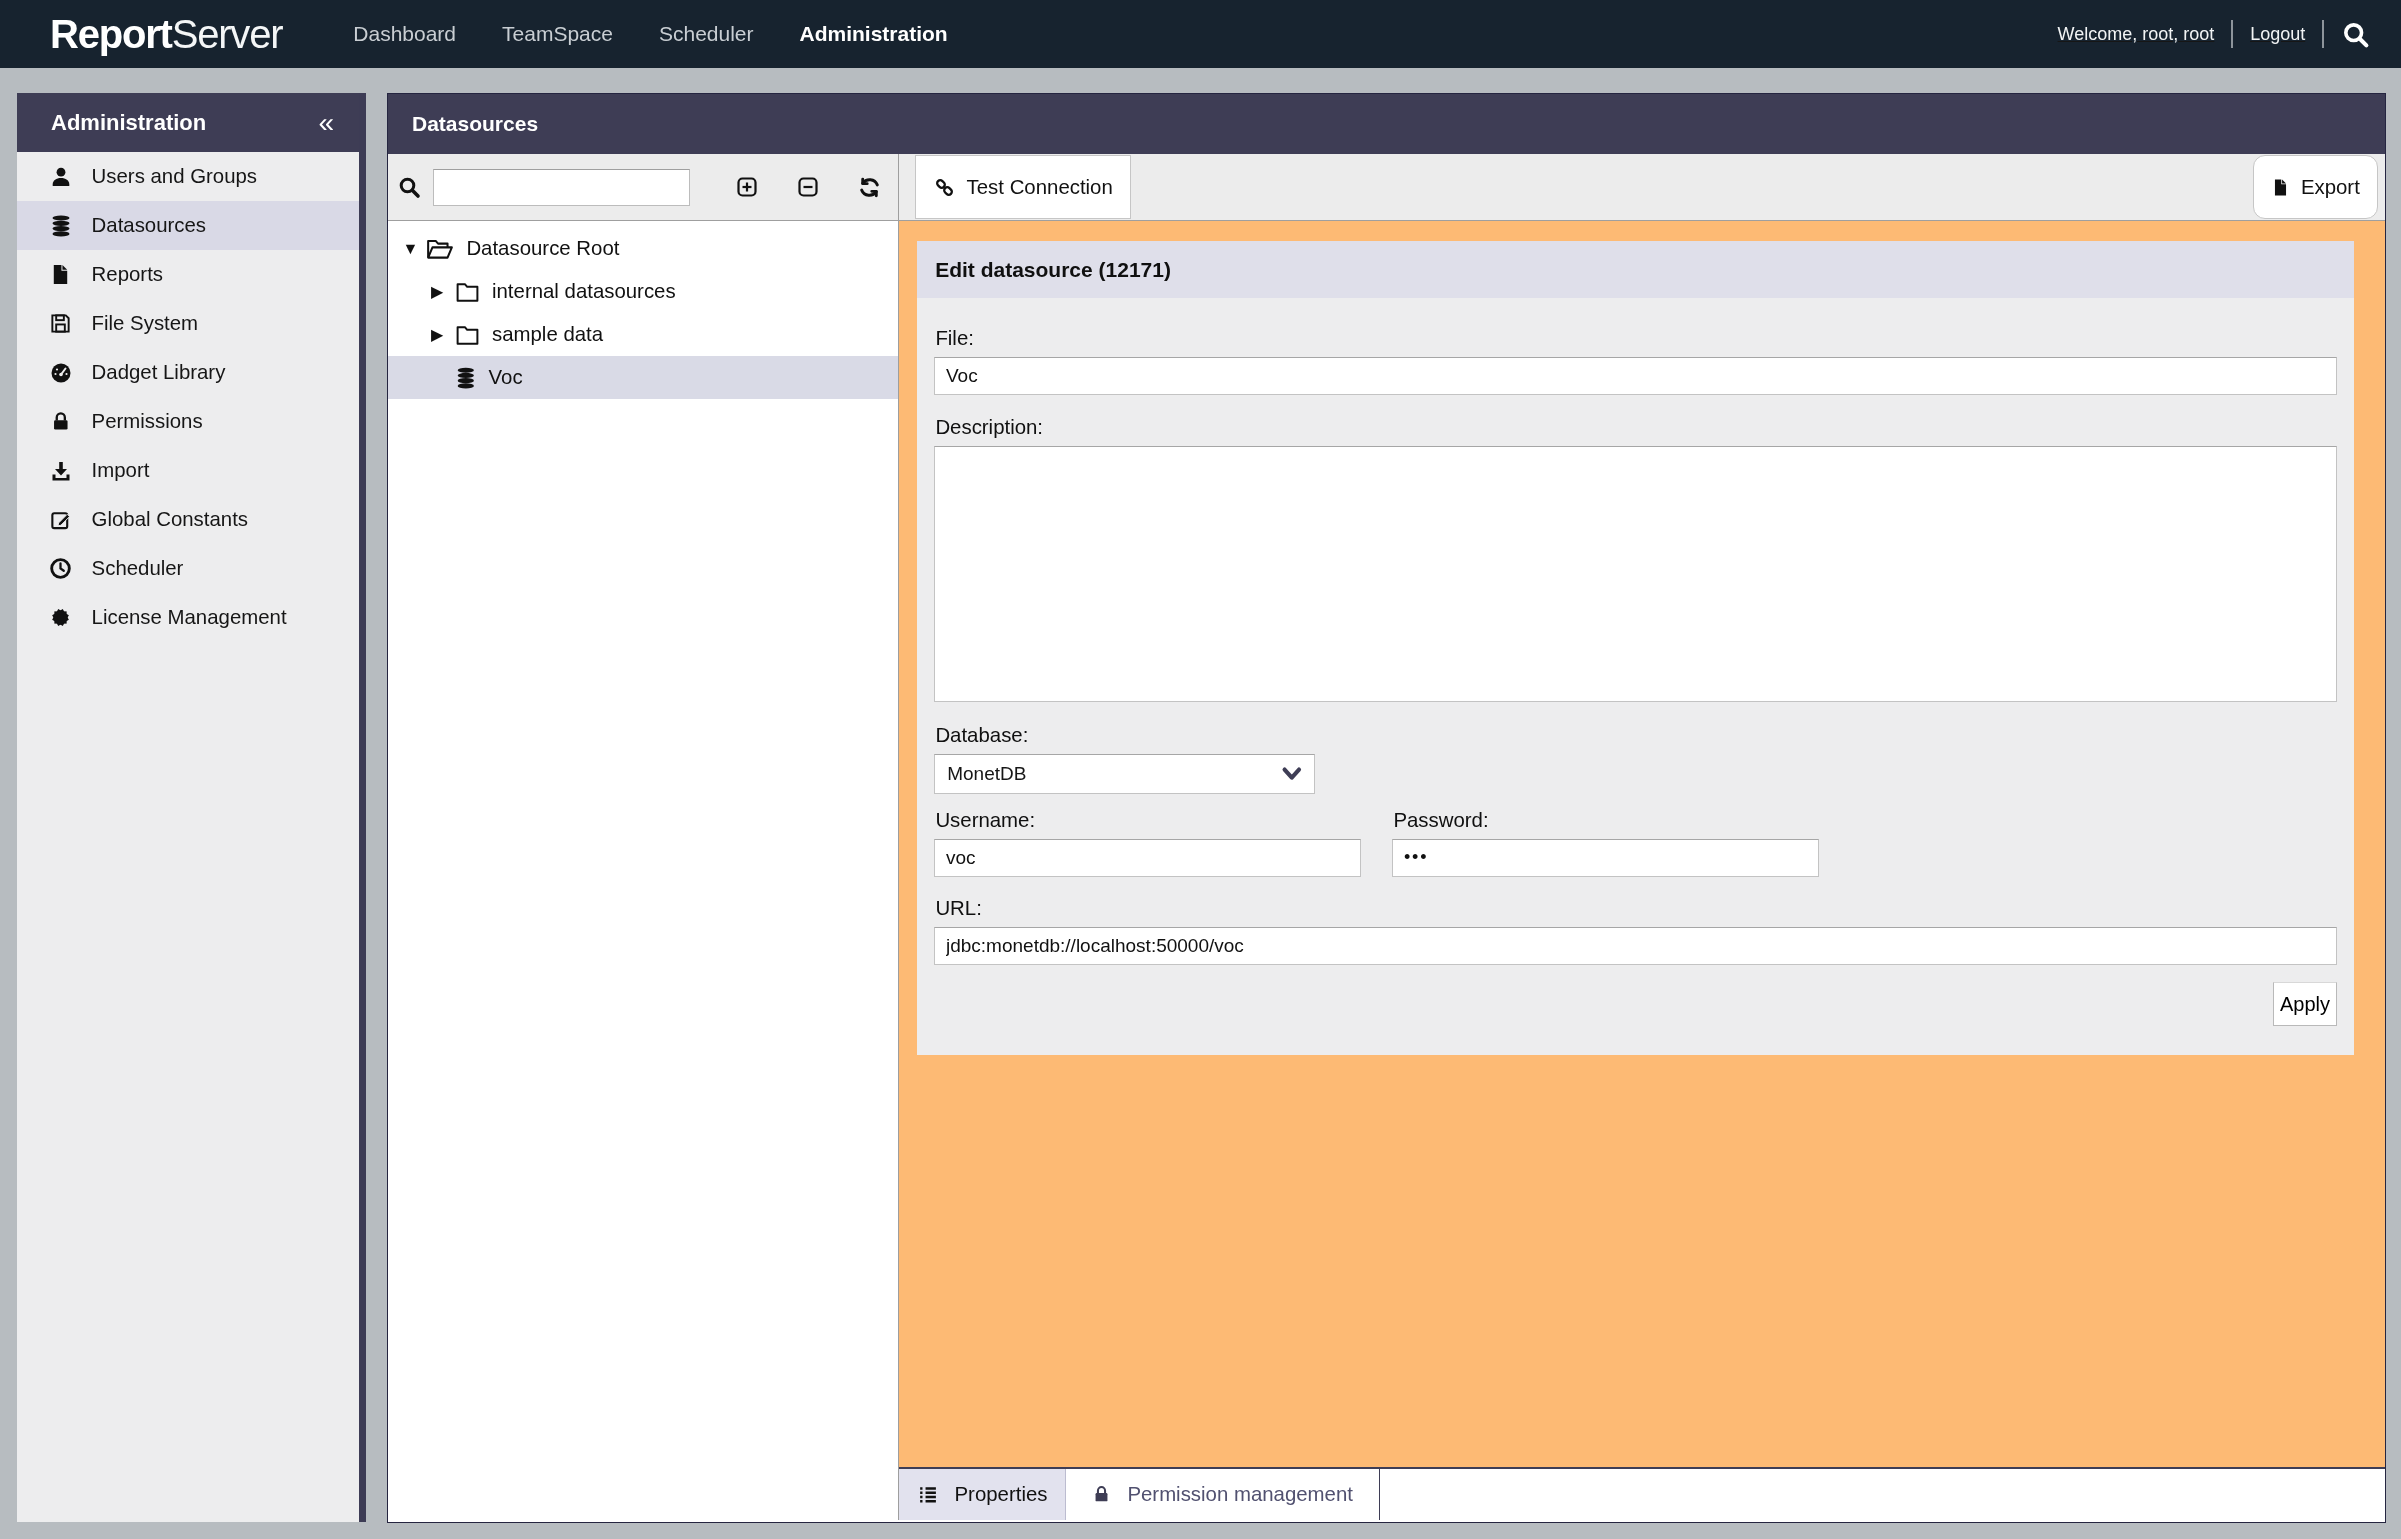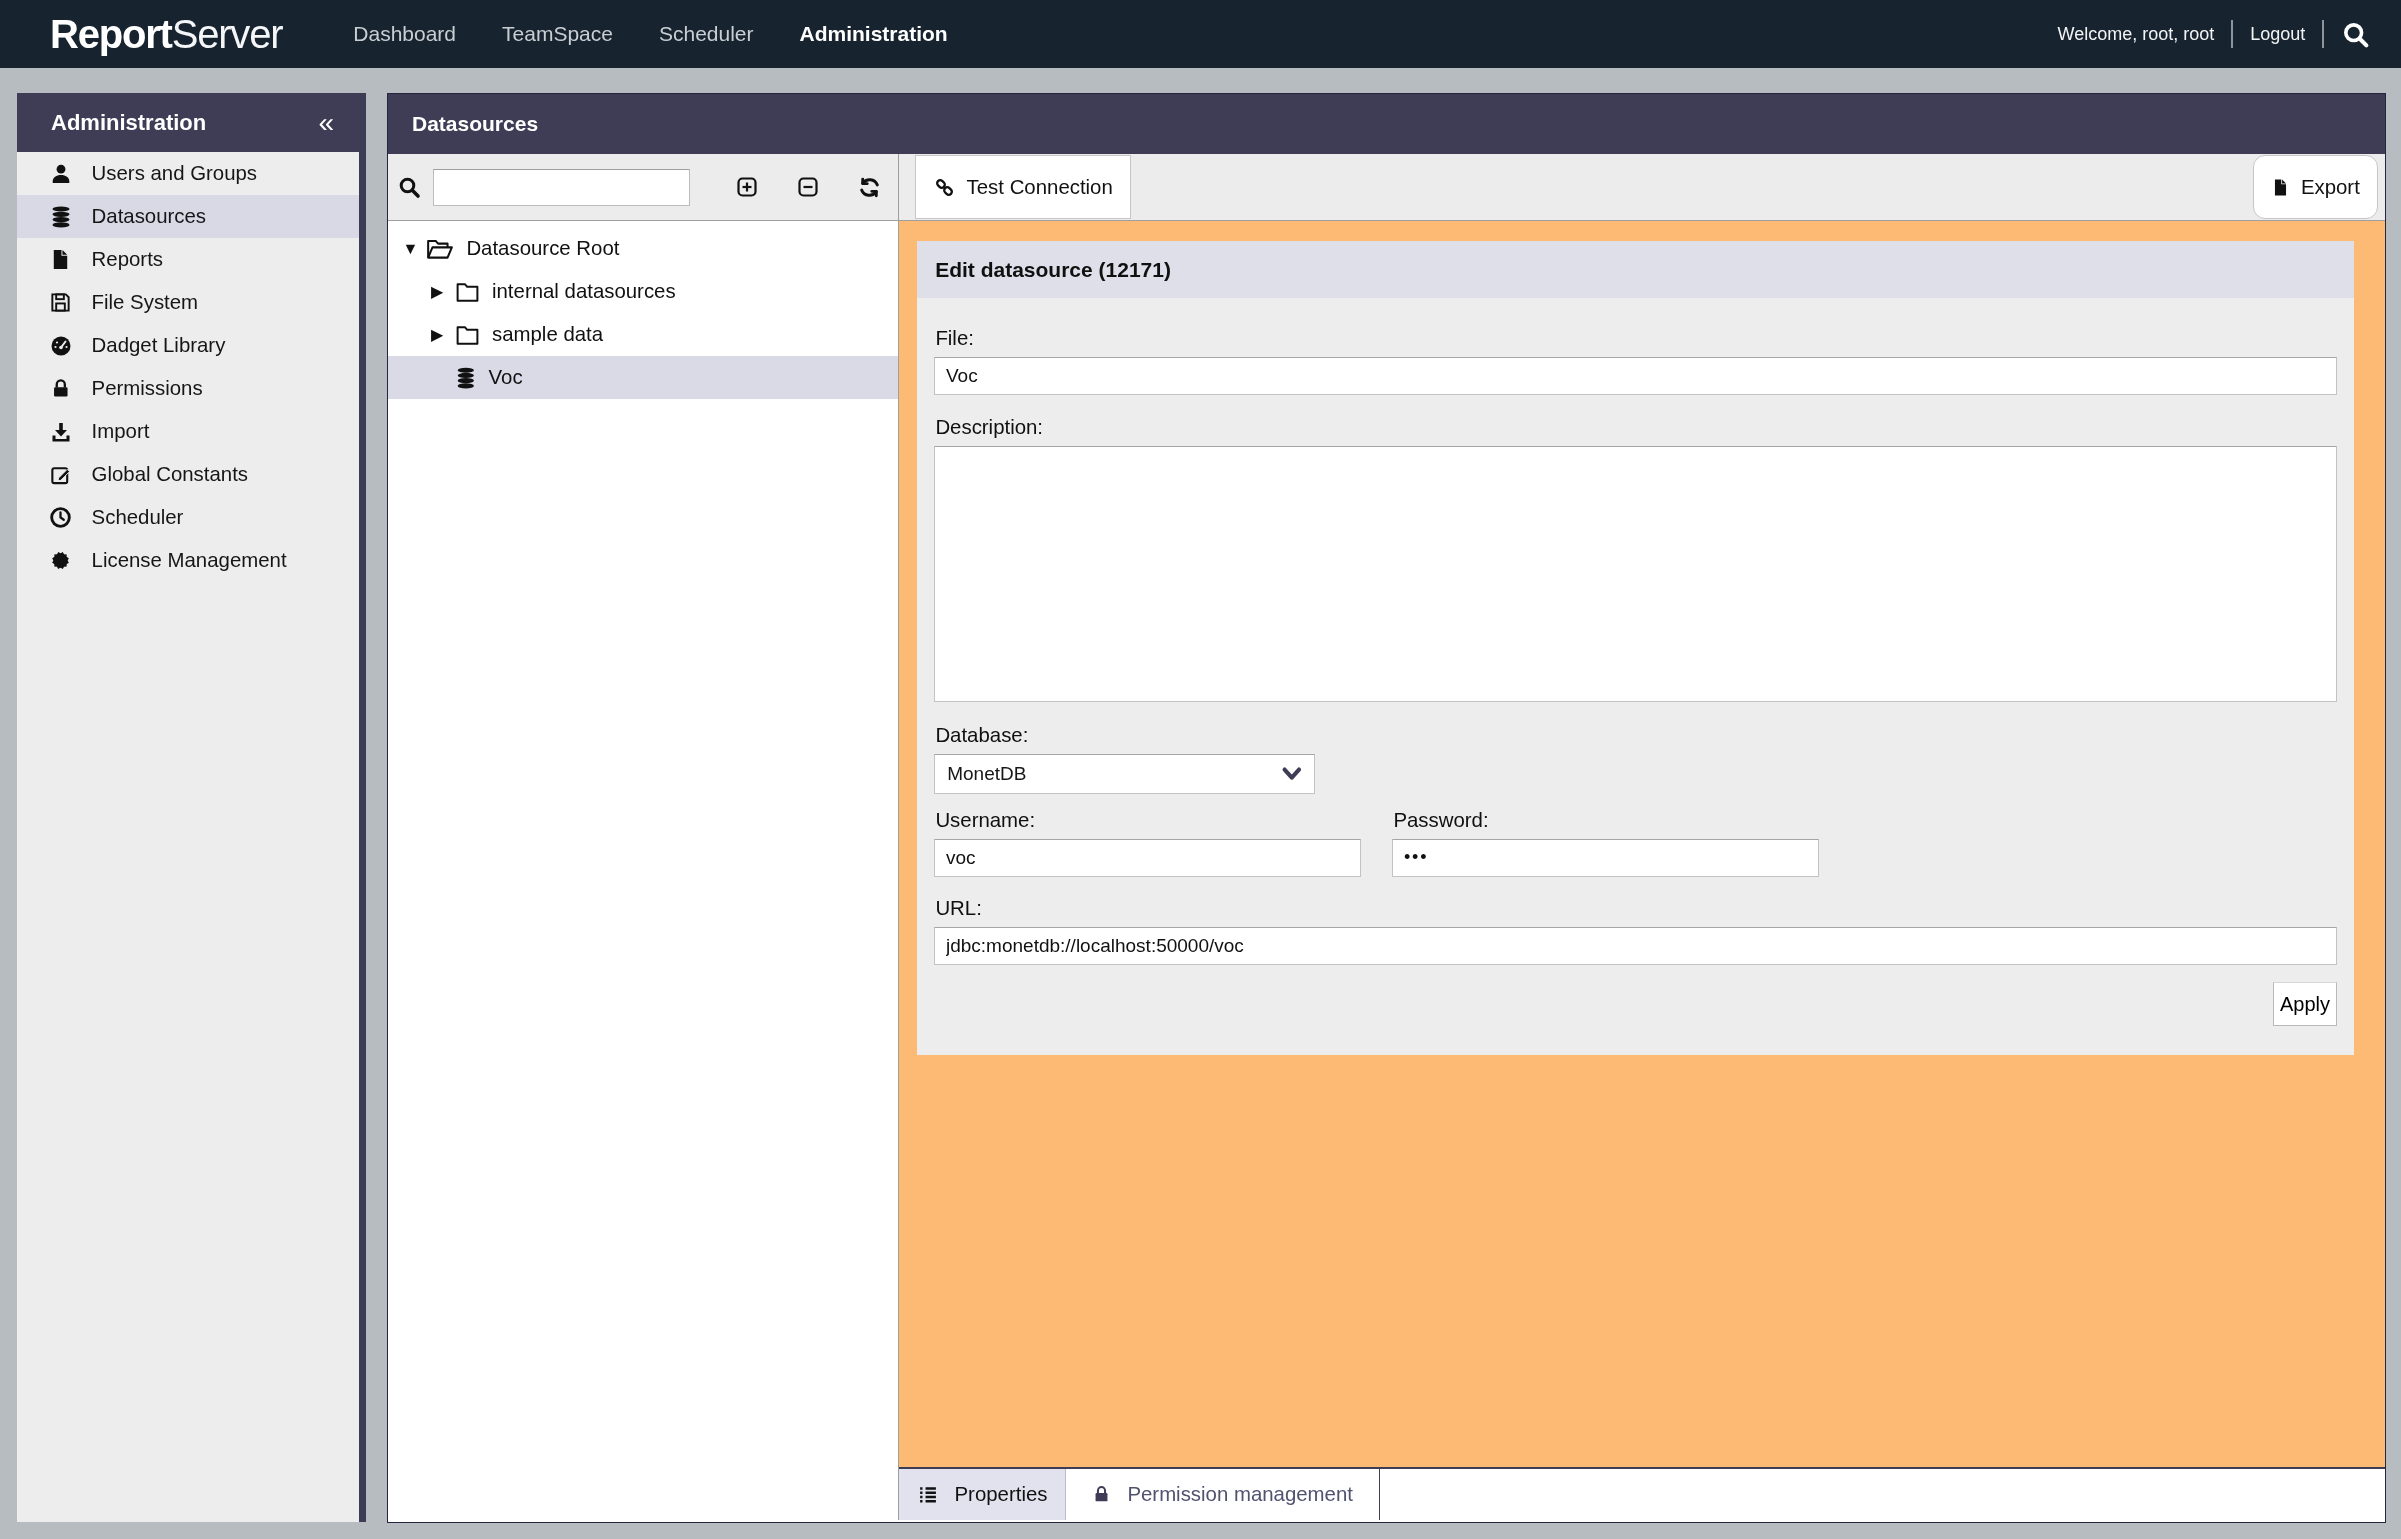--- a/index.html
+++ b/index.html
@@ -17,36 +17,36 @@
   .navbar {
     position:absolute; left:0; top:0; width:2401px; height:68px;
     background:#17232f; display:flex; align-items:center;
   }
   .logo { margin-left:50px; font-size:40px; color:#ffffff; letter-spacing:-1.2px; white-space:nowrap; }
   .logo b { font-weight:700; }
   .logo span.light { font-weight:400; color:#f4f6f7; }
   .nav-menu { display:flex; align-items:center; margin-left:71px; gap:46px; }
   .nav-item { font-size:21px; color:#c9ced3; cursor:default; }
   .nav-item.active { color:#ffffff; font-weight:700; }
-  .nav-right { margin-left:auto; display:flex; align-items:center; margin-right:31px; gap:17px; }
+  .nav-right { margin-left:auto; display:flex; align-items:center; margin-right:31px; gap:17px;text-decoration:underline; }
   .nav-right .welcome, .nav-right .logout { font-size:18px; color:#f2f4f5; }
   .nav-sep { width:1.8px; height:28px; background:#8d949b; }
 
   
   .sidebar {
     position:absolute; left:17px; top:93px; width:349px; height:1429px;
     background:#ededee; border-right:7.8px solid #3d3c55;
   }
   .sidebar-header {
     height:59px; background:#3e3d55; display:flex; align-items:center;
     justify-content:space-between; padding:0 25px 0 34px;
   }
   .sidebar-title { color:#ffffff; font-size:22px; font-weight:700; }
   .collapse-glyph { color:#ffffff; font-size:28px; line-height:1; cursor:pointer; }
-  .side-item { height:43px; display:flex; align-items:center; padding-left:28px; cursor:pointer; }
+  .side-item { height:49px; display:flex; align-items:center; padding-left:28px; cursor:pointer; }
   .side-item.selected { background:#d9d9e6; }
   .side-ico { width:31px; display:flex; justify-content:center; }
   .side-label { margin-left:15.6px; font-size:20.4px; color:#161616; }
 
   
   .main {
     position:absolute; left:387px; top:93px; width:1999px; height:1430px;
     background:#ffffff; border:1.8px solid #252540;
   }
   .main-header { height:60px; background:#3e3d55; display:flex; align-items:center; padding-left:24px; }

